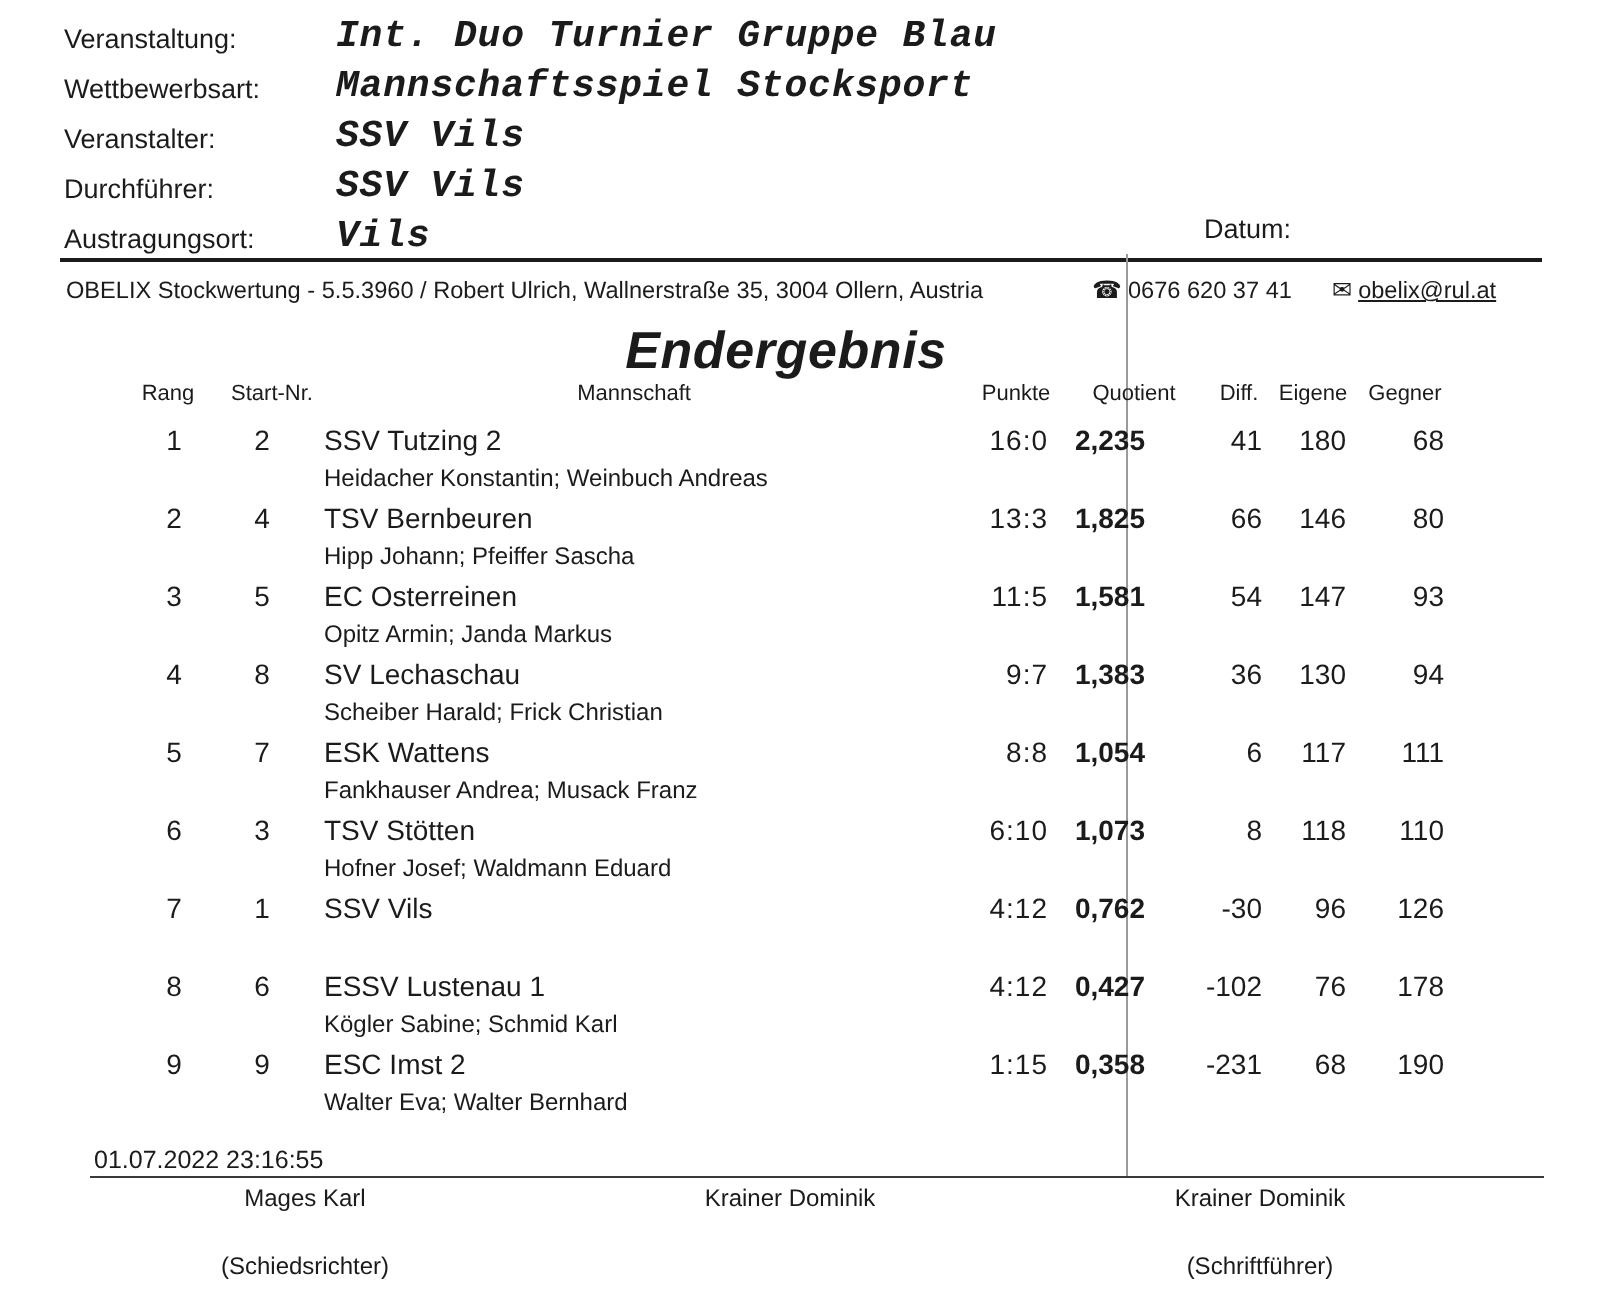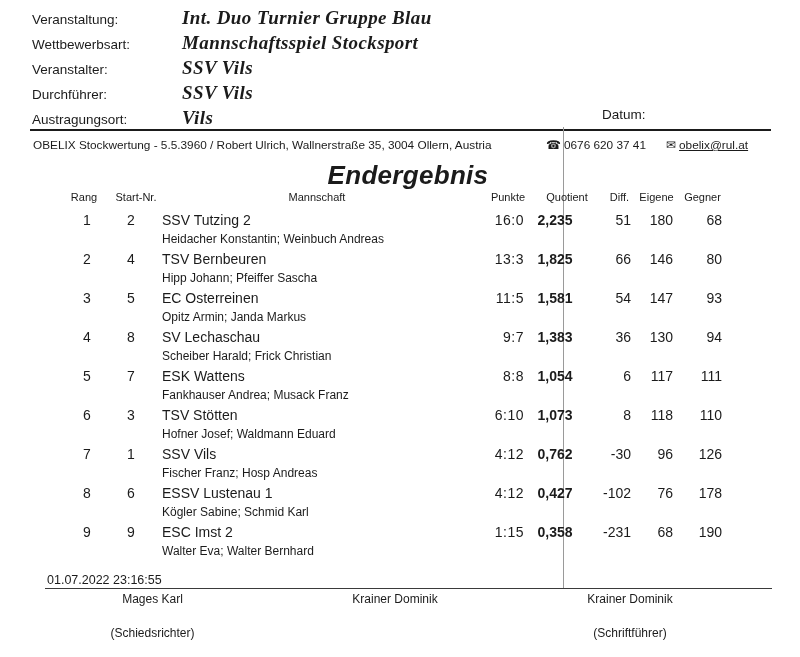--- a/index.html
+++ b/index.html
@@ -10,22 +10,22 @@
     color:#1b1b1b;
     position:relative;
     overflow:hidden;
   }
   .page { position:absolute; inset:0;border-radius:32px; }
 
   
   .hdr-row { position:absolute; left:0; width:800px; height:25px; }
   .hdr-label { position:absolute; left:32px; top:2px; font-size:13.5px; }
   .hdr-value {
-    position:absolute; left:182px; top:-3px;
-    font-family:Liberation Serif, serif;
+    position:absolute; left:168px; top:-3px;
+    font-family:Liberation Mono, monospace;
     font-weight:bold; font-style:italic;
     font-size:19px; letter-spacing:0.4px;
   }
   .datum-label { position:absolute; left:602px; top:107px; font-size:13.5px; }
   .datum-value {
     position:absolute; left:644px; top:99px;
     font-family:"Liberation Serif", serif;
     font-weight:bold; font-style:italic; font-size:20px; letter-spacing:0.5px;
   }
 
@@ -36,21 +36,20 @@
   .info-phone { position:absolute; left:546px; top:138px; font-size:11.8px; }
   .info-email { position:absolute; left:666px; top:138px; font-size:11.8px; }
   .info-email .addr { text-decoration:underline; }
   .phone-glyph, .mail-glyph { font-size:12px; margin-right:3px; }
 
   
   .title {
     position:absolute; left:0; top:160px; width:786px;
     text-align:center; font-size:26px; font-weight:bold; font-style:italic;
     letter-spacing:0.3px;
-    margin-left:15px;
   }
 
   
   .th { position:absolute; top:191px; font-size:11px; text-align:center; }
   .th-rang       { left:62px;  width:44px; }
   .th-startnr    { left:103px; width:66px; }
   .th-mannschaft { left:257px; width:120px; }
   .th-punkte     { left:478px; width:60px; }
   .th-quotient   { left:537px; width:60px; }
   .th-diff       { left:597px; width:45px; }
@@ -132,21 +131,21 @@
   <span class="th th-gegner">Gegner</span>
 
   <div id="table-rows">
       <div class="row">
     <span class="cell c-rang">1</span>
     <span class="cell c-startnr">2</span>
     <span class="cell c-team">SSV Tutzing 2</span>
     <span class="cell c-players">Heidacher Konstantin; Weinbuch Andreas</span>
     <span class="cell c-punkte">16:0</span>
     <span class="cell c-quotient">2,235</span>
-    <span class="cell c-diff">51</span>
+    <span class="cell c-diff">41</span>
     <span class="cell c-eigene">180</span>
     <span class="cell c-gegner">68</span>
   </div>
       <div class="row">
     <span class="cell c-rang">2</span>
     <span class="cell c-startnr">4</span>
     <span class="cell c-team">TSV Bernbeuren</span>
     <span class="cell c-players">Hipp Johann; Pfeiffer Sascha</span>
     <span class="cell c-punkte">13:3</span>
     <span class="cell c-quotient">1,825</span>
@@ -195,21 +194,20 @@
     <span class="cell c-punkte">6:10</span>
     <span class="cell c-quotient">1,073</span>
     <span class="cell c-diff">8</span>
     <span class="cell c-eigene">118</span>
     <span class="cell c-gegner">110</span>
   </div>
       <div class="row">
     <span class="cell c-rang">7</span>
     <span class="cell c-startnr">1</span>
     <span class="cell c-team">SSV Vils</span>
-    <span class="cell c-players">Fischer Franz; Hosp Andreas</span>
     <span class="cell c-punkte">4:12</span>
     <span class="cell c-quotient">0,762</span>
     <span class="cell c-diff">-30</span>
     <span class="cell c-eigene">96</span>
     <span class="cell c-gegner">126</span>
   </div>
       <div class="row">
     <span class="cell c-rang">8</span>
     <span class="cell c-startnr">6</span>
     <span class="cell c-team">ESSV Lustenau 1</span>

